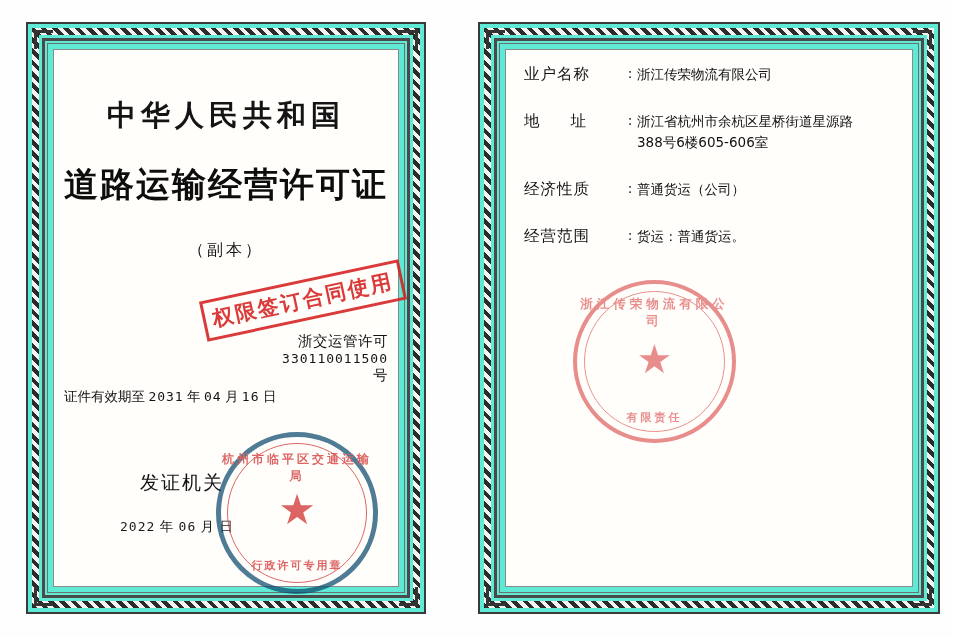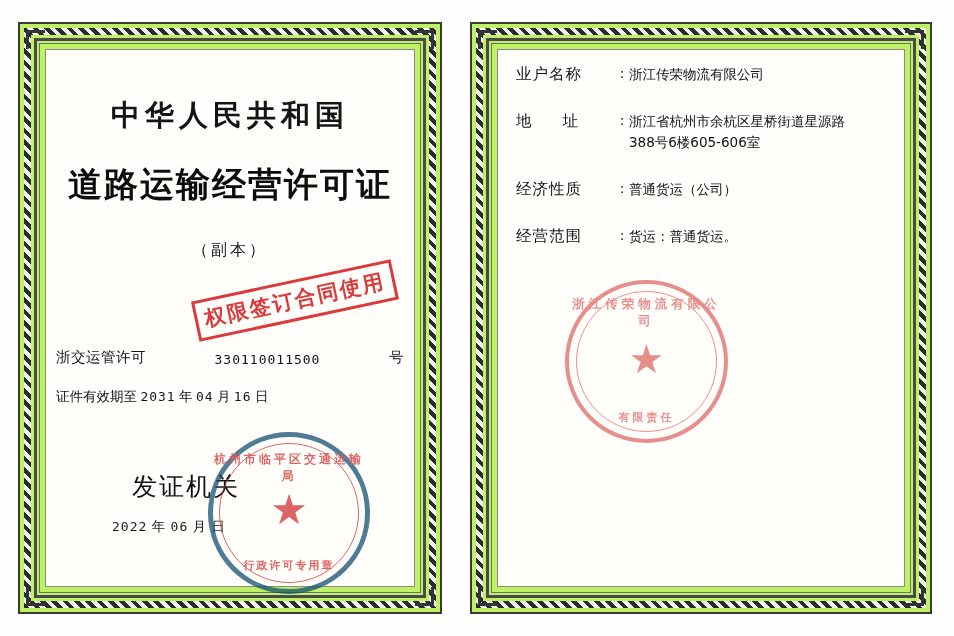--- a/index.html
+++ b/index.html
@@ -12,21 +12,22 @@
     width: 954px;
     height: 636px;
     background: #fefefe;
     overflow: hidden;
     font-family: "Liberation Serif", serif;
   }
 
   
   .panel {
     position: absolute;
-    background: #bef264;
+    background: #5eead4;
+    margin-left: 8px;
   }
   .panel-outer {
     position: absolute;
     inset: 0;
     border: 2px solid #3a3a3a;
   }
   .panel-band {
     position: absolute;
     inset: 6px;
     border: 7px solid #2f2f2f;
@@ -59,21 +60,21 @@
     width: 16px;
     height: 16px;
     border: 3px solid #333;
   }
   .corner.tl { left: 8px;  top: 8px;    border-right: none; border-bottom: none; }
   .corner.tr { right: 8px; top: 8px;    border-left: none;  border-bottom: none; }
   .corner.bl { left: 8px;  bottom: 8px; border-right: none; border-top: none; }
   .corner.br { right: 8px; bottom: 8px; border-left: none;  border-top: none; }
 
   
-  #left-panel { left: 18px; top: 22px; width: 400px; height: 592px; padding-left: 24px; }
+  #left-panel { left: 18px; top: 22px; width: 400px; height: 592px; }
 
   .l-content {
     position: absolute;
     inset: 30px 34px;
     color: #111;
   }
   .nation-title {
     margin-top: 44px;
     text-align: center;
     font-size: 29px;
@@ -97,27 +98,28 @@
     font-size: 16px;
     letter-spacing: 3px;
     color: #161616;
     font-family: "DejaVu Serif", serif;
   }
 
   .lic-line {
     position: absolute;
     left: 4px;
     right: 4px;
-    top: 296px;
+    top: 280px;
     font-size: 14px;
     letter-spacing: 0.5px;
     color: #131313;
     display: flex;
     align-items: flex-end;
     white-space: nowrap;
+    flex-direction: column;
   }
   .lic-line .lab { font-size: 14.5px; }
   .lic-line .num {
     flex: 1;
     text-align: center;
     font-family: "DejaVu Sans Mono", monospace;
     font-size: 13px;
     letter-spacing: 1px;
   }
   .valid-line {
@@ -130,21 +132,21 @@
   }
   .valid-line .mono {
     font-family: "DejaVu Sans Mono", monospace;
     font-size: 13px;
     letter-spacing: 1px;
   }
   .issuer-line {
     position: absolute;
     left: 80px;
     top: 418px;
-    font-size: 25px;
+    font-size: 19px;
     letter-spacing: 2px;
     color: #111;
     font-family: Liberation Mono, monospace;
   }
   .date-line {
     position: absolute;
     left: 60px;
     top: 466px;
     font-size: 13.5px;
     letter-spacing: 1px;

